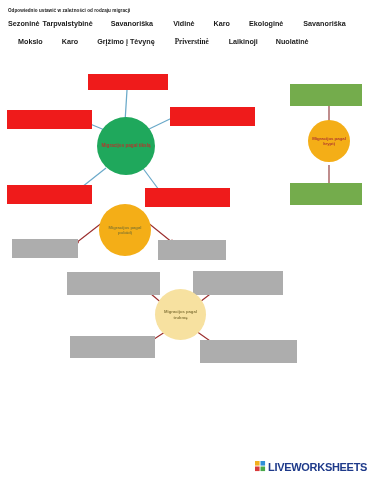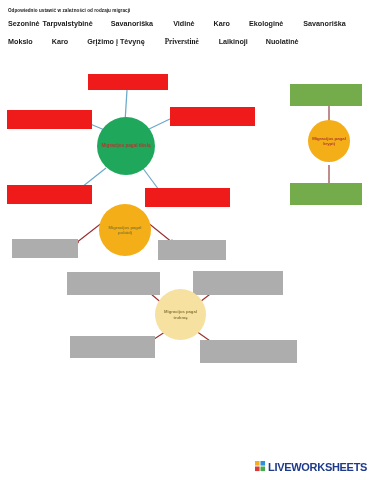--- a/index.html
+++ b/index.html
@@ -128,21 +128,21 @@
     <div class="wb-row">
       <span class="wb-word" style="margin-left:2px;">Sezoninė</span>
       <span class="wb-word" style="margin-left:3px;">Tarpvalstybinė</span>
       <span class="wb-word" style="margin-left:18px;">Savanoriška</span>
       <span class="wb-word" style="margin-left:20px;">Vidinė</span>
       <span class="wb-word" style="margin-left:19px;">Karo</span>
       <span class="wb-word" style="margin-left:19px;">Ekologinė</span>
       <span class="wb-word" style="margin-left:20px;">Savanoriška</span>
     </div>
     <div class="wb-row">
-      <span class="wb-word" style="margin-left:2px;text-align:right;">Mokslo</span>
+      <span class="wb-word" style="margin-left:12px;text-align:right;">Mokslo</span>
       <span class="wb-word" style="margin-left:19px;">Karo</span>
       <span class="wb-word" style="margin-left:19px;">Grįžimo į Tėvynę</span>
       <span class="wb-word" style="margin-left:20px;font-family:Liberation Serif, serif;">Priverstinė</span>
       <span class="wb-word" style="margin-left:20px;">Laikinoji</span>
       <span class="wb-word" style="margin-left:18px;">Nuolatinė</span>
     </div>
   </div>
 
   <div id="canvas">
 

